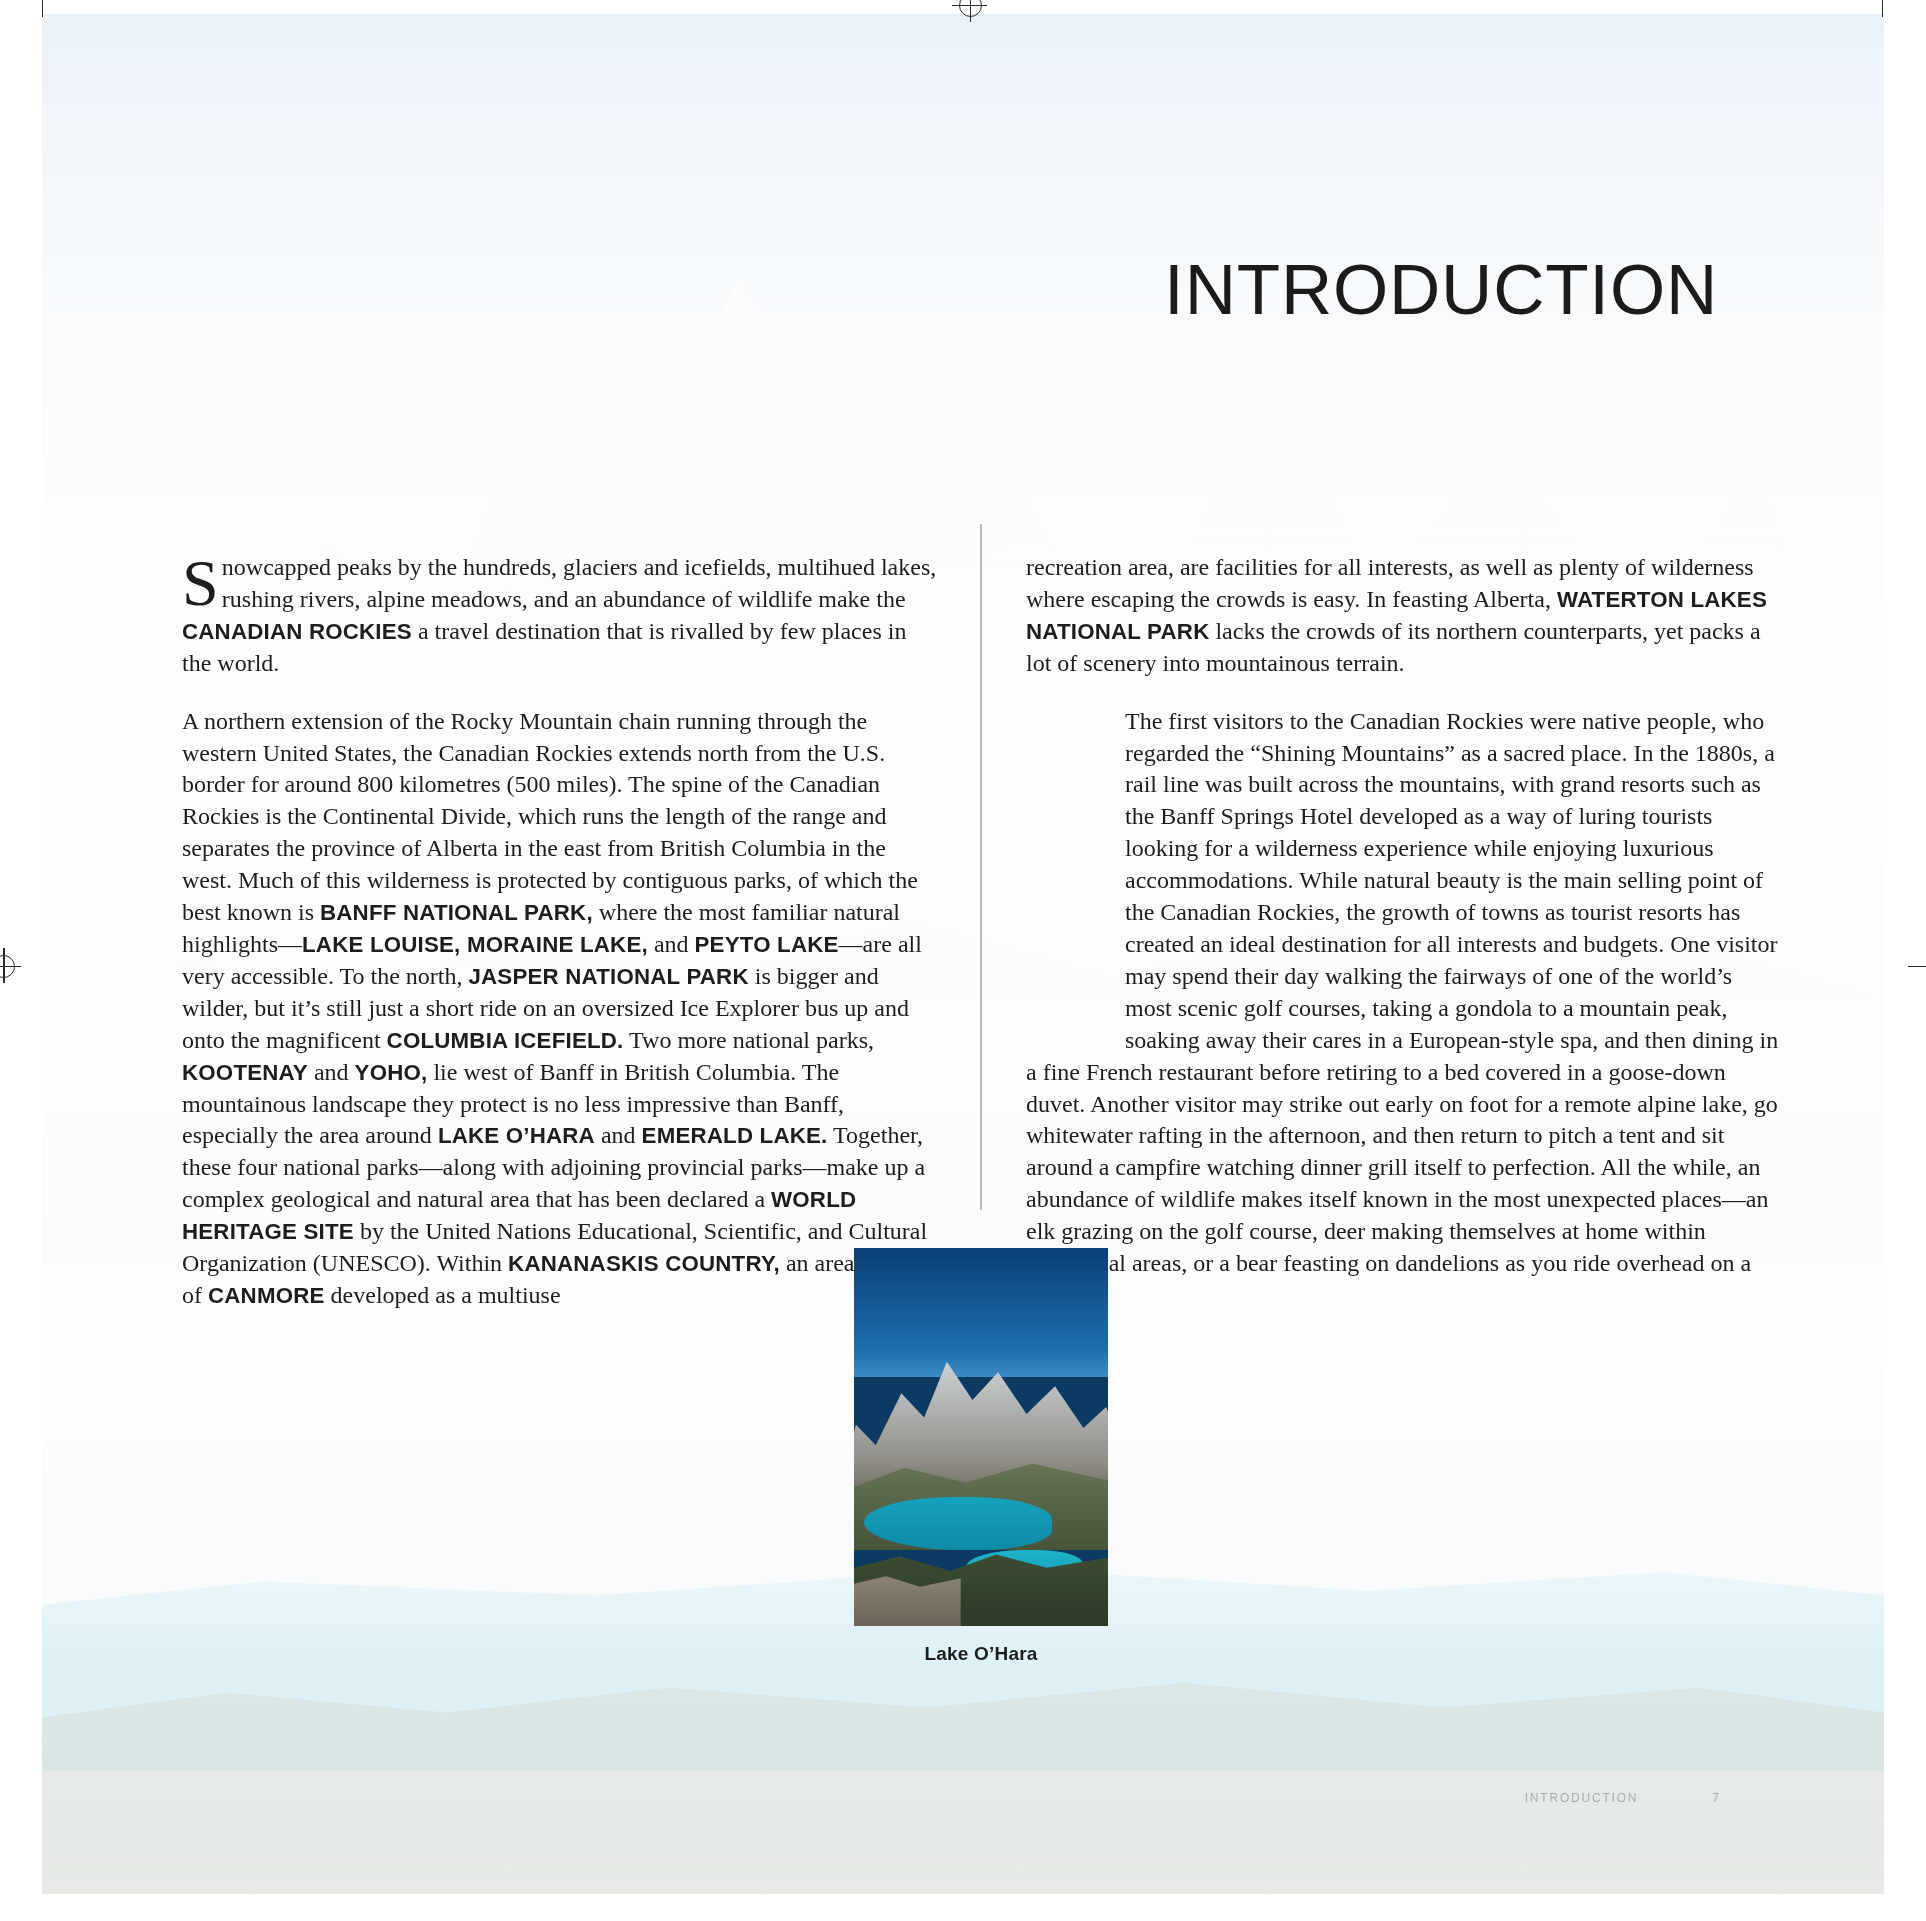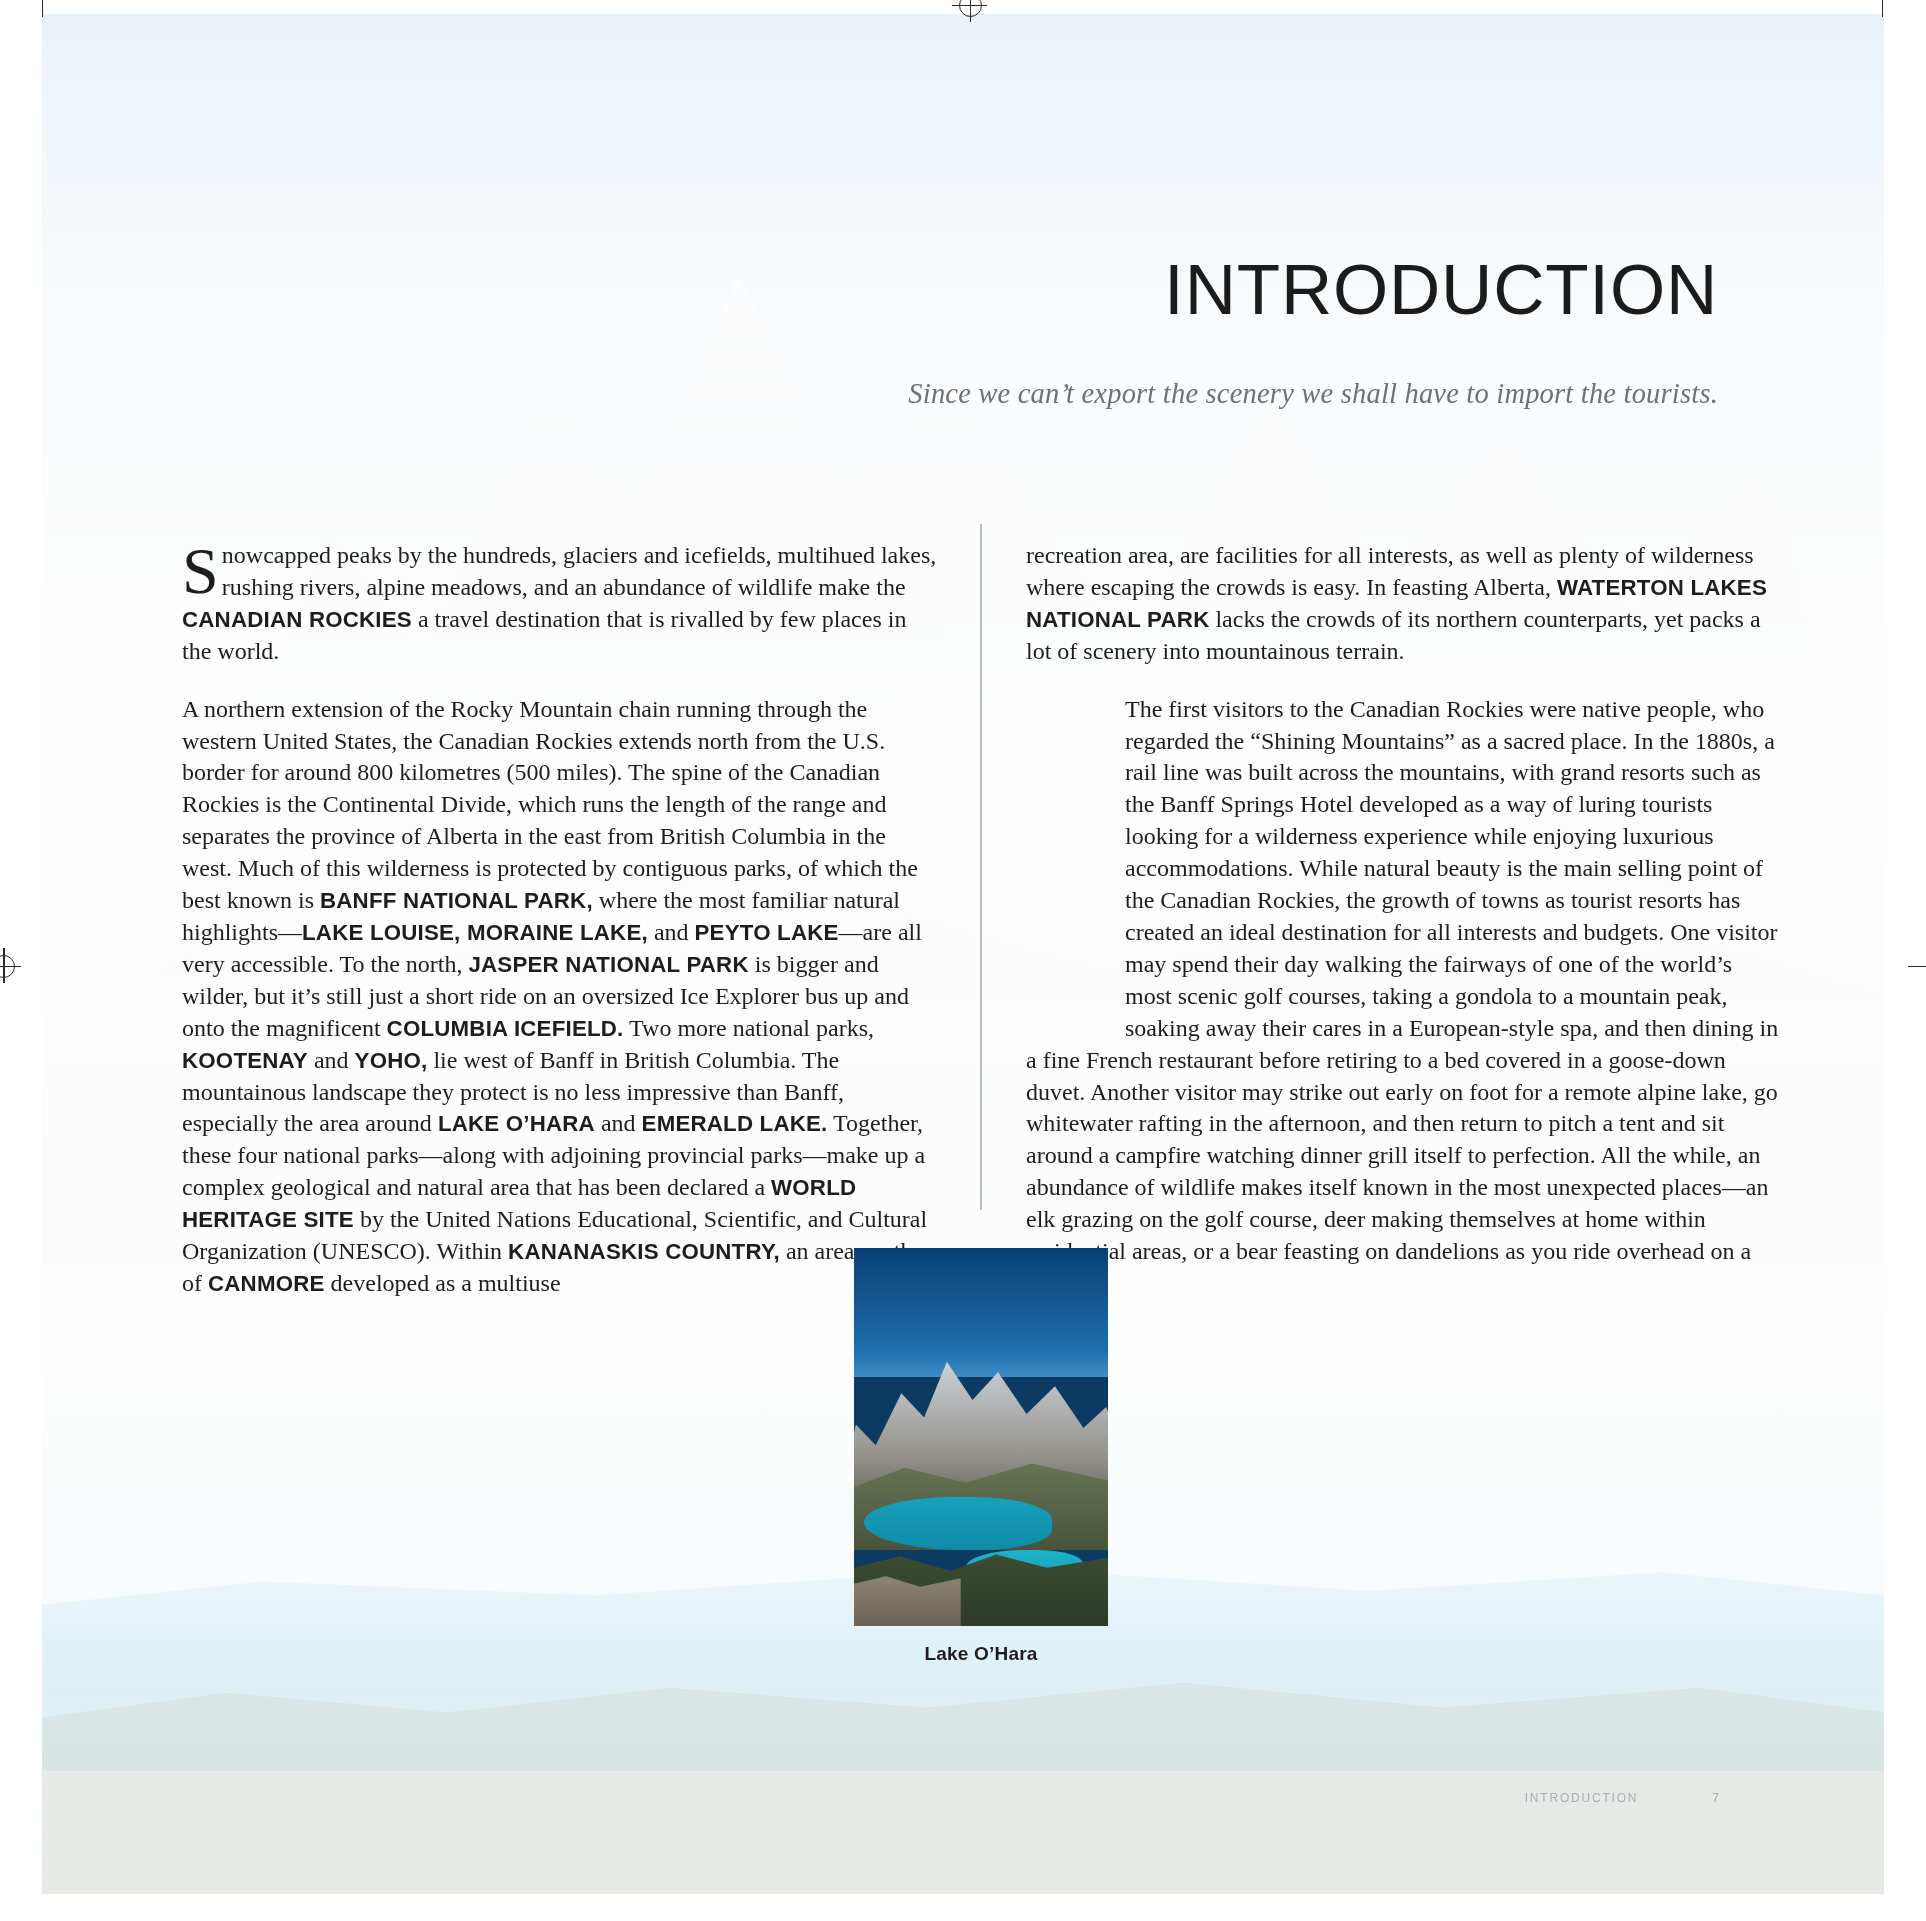--- a/index.html
+++ b/index.html
@@ -165,21 +165,21 @@
   .divider {
     position: absolute;
     left: 980px;
     top: 524px;
     width: 1.5px;
     height: 686px;
     background: #b9bdbf;
   }
   .col {
     position: absolute;
-    top: 540px;
+    top: 552px;
     font-family: "Liberation Serif", serif;
     font-size: 24px;
     line-height: 1.33;
     color: #1d1d1d;
     text-align: left;
   }
   .col-left { left: 182px; width: 755px; }
   .col-right { left: 1026px; width: 755px; }
   .col p { margin: 0 0 26px 0; }
   .col b {
@@ -293,21 +293,20 @@
   <div class="crop-mark crop-tl-v"></div>
   <div class="crop-mark crop-tr-v"></div>
   <div class="crop-mark crop-ml-h"></div>
   <div class="crop-mark crop-mr-h"></div>
   <div class="reg reg-top"></div>
   <div class="reg reg-left"></div>
 
   <div class="content">
 
     <div class="title">INTRODUCTION</div>
-    <div class="quote">Since we can’t export the scenery we shall have to import the tourists.</div>
 
     <div class="divider"></div>
 
     <div class="col col-left">
       <p class="dropcap"><span>S</span><span>nowcapped peaks by the hundreds, glaciers and icefields, multihued lakes, rushing rivers, alpine meadows, and an abundance of wildlife make the </span><b>CANADIAN ROCKIES</b><span> a travel destination that is rivalled by few places in the world.</span></p>
       <p><span>A northern extension of the Rocky Mountain chain running through the western United States, the Canadian Rockies extends north from the U.S. border for around 800 kilometres (500 miles). The spine of the Canadian Rockies is the Continental Divide, which runs the length of the range and separates the province of Alberta in the east from British Columbia in the west. Much of this wilderness is protected by contiguous parks, of which the best known is </span><b>BANFF NATIONAL PARK,</b><span> where the most familiar natural highlights—</span><b>LAKE LOUISE, MORAINE LAKE,</b><span> and </span><b>PEYTO LAKE</b><span>—are all very accessible. To the north, </span><b>JASPER NATIONAL PARK</b><span> is bigger and wilder, but it’s still just a short ride on an oversized Ice Explorer bus up and onto the magnificent </span><b>COLUMBIA ICEFIELD.</b><span> Two more national parks, </span><b>KOOTENAY</b><span> and </span><b>YOHO,</b><span> lie west of Banff in British Columbia. The mountainous landscape they protect is no less impressive than Banff, especially the area around </span><b>LAKE O’HARA</b><span> and </span><b>EMERALD LAKE.</b><span> Together, these four national parks—along with adjoining provincial parks—make up a complex geological and natural area that has been declared a </span><b>WORLD HERITAGE SITE</b><span> by the United Nations Educational, Scientific, and Cultural Organization (UNESCO). Within </span><b>KANANASKIS COUNTRY,</b><span> an area south of </span><b>CANMORE</b><span> developed as a multiuse</span></p>
     </div>
 
     <div class="col col-right">
       <p><span>recreation area, are facilities for all interests, as well as plenty of wilderness where escaping the crowds is easy. In feasting Alberta, </span><b>WATERTON LAKES NATIONAL PARK</b><span> lacks the crowds of its northern counterparts, yet packs a lot of scenery into mountainous terrain.</span></p>

